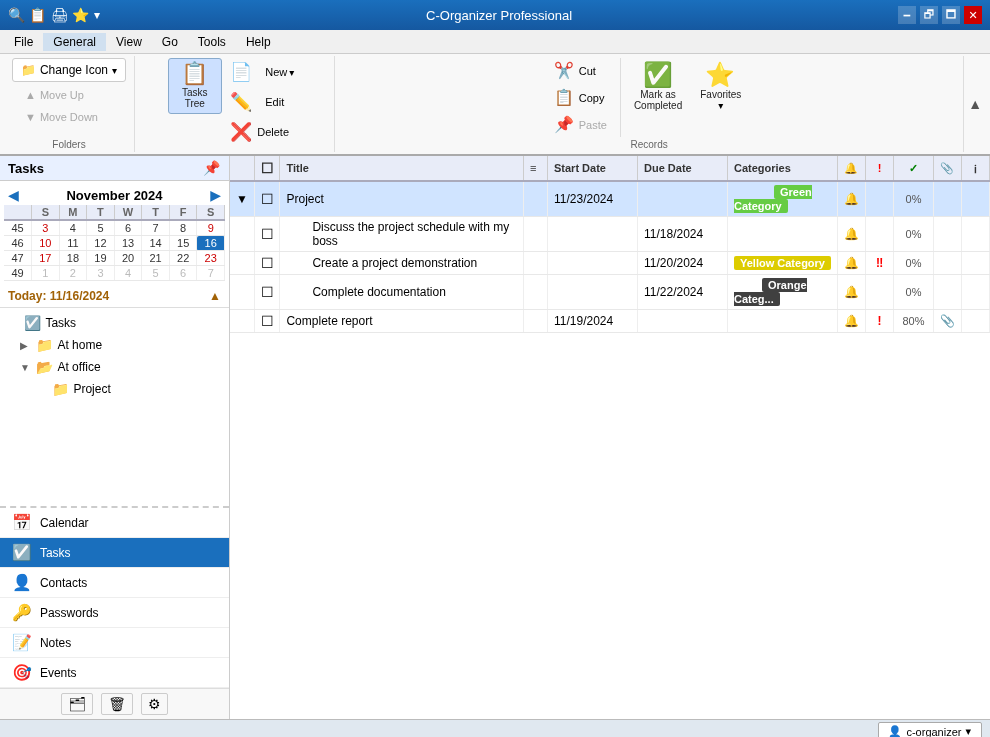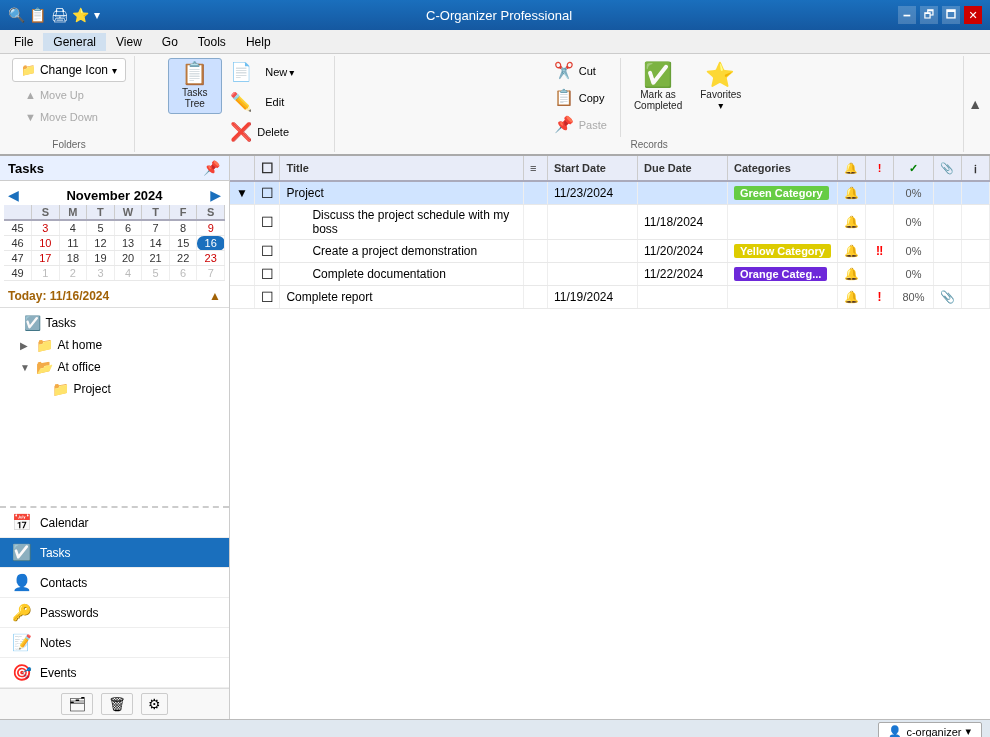--- a/index.html
+++ b/index.html
@@ -43,21 +43,21 @@
     
     
     #calendar { padding: 4px; }
     #cal-nav { display: flex; align-items: center; justify-content: space-between; padding: 2px 4px; }
     #cal-nav button { background: none; border: none; cursor: pointer; font-size: 14px; color: #1a6fbd; }
     #cal-month { font-weight: bold; font-size: 13px; }
     .cal-grid { width: 100%; border-collapse: collapse; }
     .cal-grid th { font-size: 11px; color: #666; text-align: center; padding: 1px; width: 28px; }
     .cal-grid td { font-size: 11px; text-align: center; padding: 1px 0; cursor: pointer; width: 28px; color: #333; }
     .cal-grid td.other-month { color: #bbb; }
-    .cal-grid td.today { background: #1a6fbd; color: white; border-radius: 7px; }
+    .cal-grid td.today { background: #1a6fbd; color: white; border-radius: 2px; }
     .cal-grid td.weekend { color: #cc0000; }
     .cal-week-num { font-size: 10px; color: #aaa; text-align: right; padding-right: 2px; }
 
     
     #today-section { padding: 4px 8px; border-bottom: 1px solid #ddd; }
     #today-label { display: flex; align-items: center; justify-content: space-between; font-size: 12px; font-weight: bold; color: #a16207; }
     
     
     #tree-nav { flex: 1; overflow-y: auto; padding: 4px 0; }
     .tree-item { display: flex; align-items: center; padding: 3px 8px; cursor: pointer; gap: 4px; }
@@ -79,23 +79,23 @@
     
     #right-panel { flex: 1; display: flex; flex-direction: column; background: white; overflow: hidden; }
     
     
     #task-table { flex: 1; overflow: auto; }
     table { width: 100%; border-collapse: collapse; }
     thead th { background: #e8ecf8; border-bottom: 2px solid #aab; border-right: 1px solid #ccc; padding: 4px 6px; font-size: 11px; font-weight: bold; color: #333; text-align: left; position: sticky; top: 0; }
     tbody td { border-bottom: 1px solid #e8e8e8; border-right: 1px solid #eee; padding: 3px 6px; font-size: 12px; vertical-align: middle; }
     tbody tr.selected { background: #d0e4ff; }
     .category-badge { padding: 1px 6px; border-radius: 2px; font-size: 11px; font-weight: bold; }
-    .cat-green { background: #66cc44; color: white; }
+    .cat-green { background: #66cc44; color: white; margin-left: 40px; }
     .cat-yellow { background: #ddcc00; color: white; }
-    .cat-orange { background: #6d28d9; color: white; }
+    .cat-orange { background: #404040; color: white; margin-left: 28px; }
     .progress-text { font-size: 11px; color: #555; }
     .col-title { min-width: 200px; }
     .col-start { width: 90px; }
     .col-due { width: 90px; }
     .col-cat { width: 110px; }
     .col-alarm { width: 28px; text-align: center; }
     .col-priority { width: 28px; text-align: center; }
     .col-complete { width: 40px; text-align: center; }
     .col-attach { width: 28px; text-align: center; }
     .col-info { width: 28px; text-align: center; }

